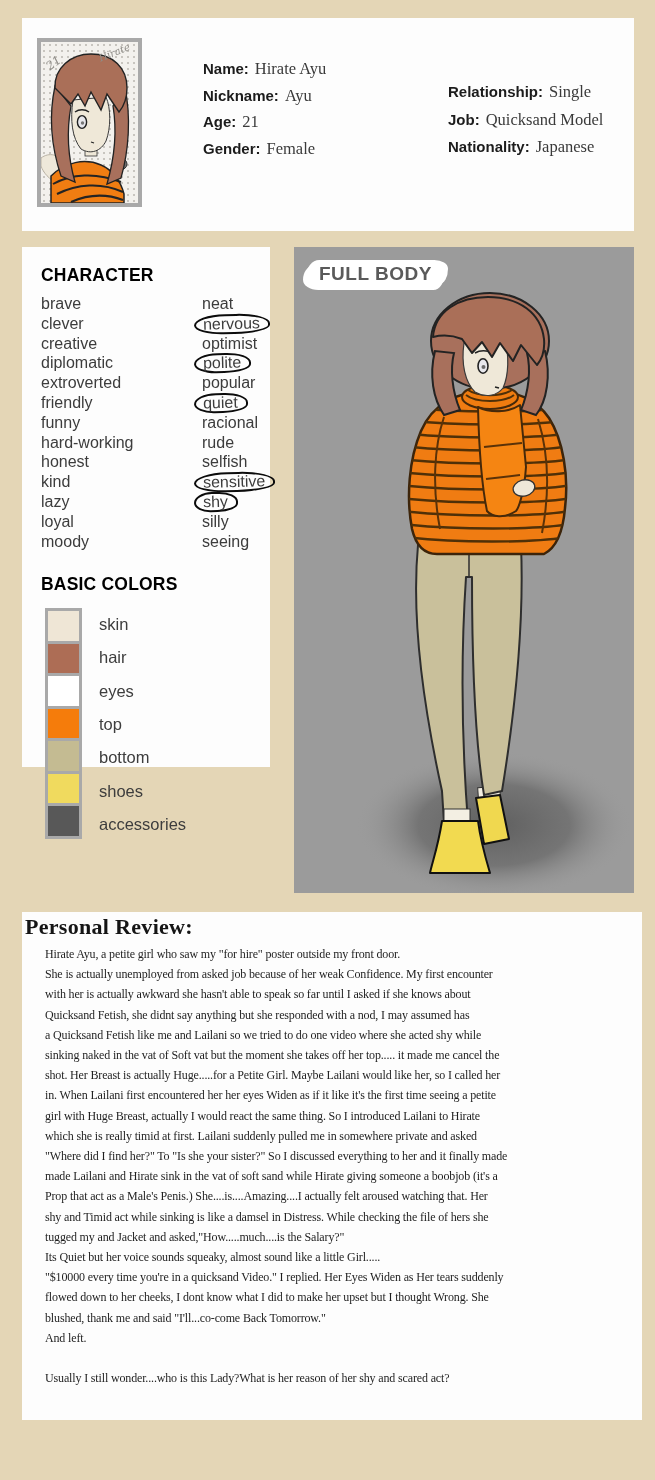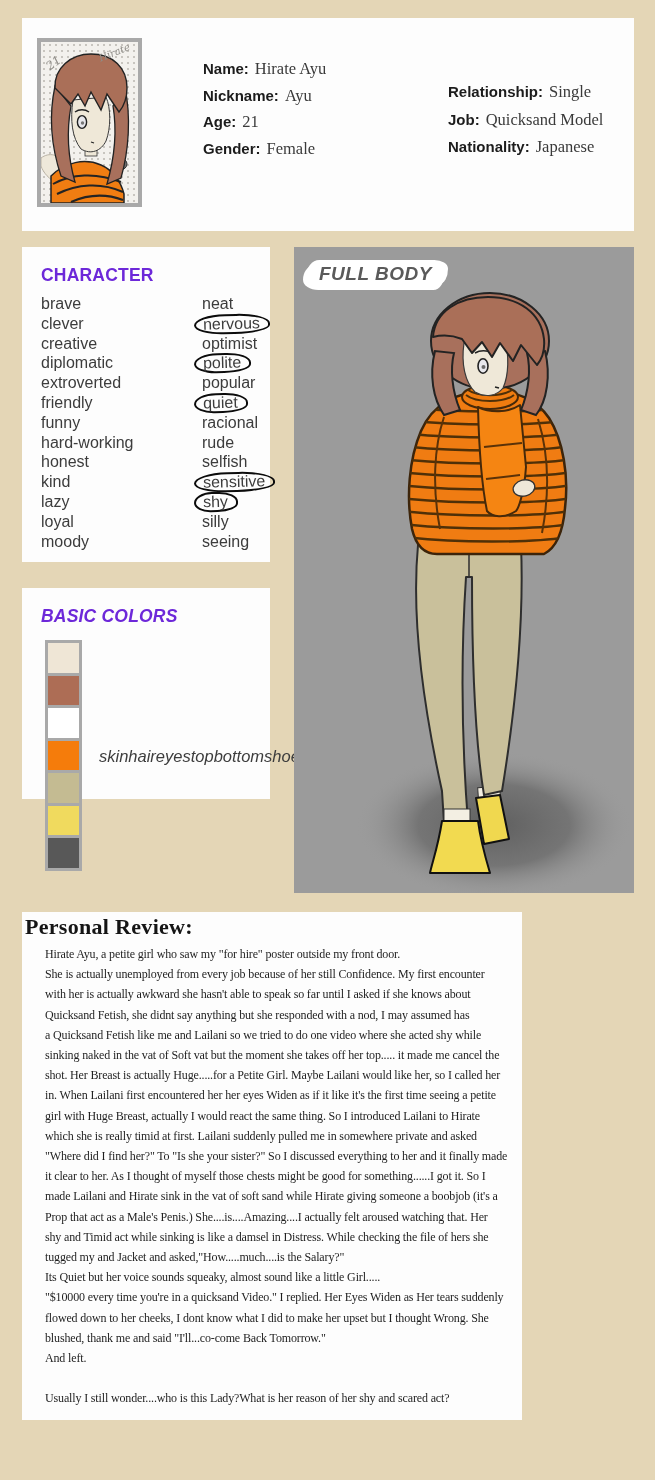--- a/index.html
+++ b/index.html
@@ -21,47 +21,47 @@
   .fields-left{left:181px;top:41px;}
   .fields-left .field{height:26.5px;}
   .fields-right{left:426px;top:64px;}
   .fields-right .field{height:27.5px;}
   .flabel{font-weight:bold;font-size:15px;color:#1c1c1c;}
   .fvalue{font-family:"Liberation Serif",serif;font-size:16.5px;color:#3a3a3a;margin-left:6px;}
 
   
   .char-panel{left:22px;top:247px;width:248px;height:315px;}
   .section-title{position:absolute;left:19px;top:18px;margin:0;font-size:17.5px;font-weight:600;
-    color:#6d28d9;letter-spacing:0.2px;font-family:"Liberation Sans",sans-serif;}
+    color:#000000;letter-spacing:0.2px;font-family:"Liberation Sans",sans-serif;}
   .traits{position:absolute;top:47px;font-size:16px;color:#3c3c3c;}
   #traits-left{left:19px;}
   #traits-right{left:180px;}
   .trait{height:19.8px;line-height:19.8px;white-space:nowrap;}
   .circled{display:inline-block;border:2.4px solid #0b0b0b;
     border-radius:48% 52% 55% 45% / 62% 58% 48% 55%;
     padding:0 8px 1px 7px;margin-left:-8px;line-height:15px;transform:rotate(-1.5deg);}
 
   
-  .colors-panel{left:22px;top:588px;width:248px;height:211px;font-style:italic;}
+  .colors-panel{left:22px;top:556px;width:248px;height:211px;}
   #swatch-strip{position:absolute;left:23px;top:52px;width:31px;background:#a9a9a9;
     padding:3px;display:flex;flex-direction:column;gap:3px;}
   .swatch{width:31px;height:29.5px;}
-  #swatch-labels{position:absolute;left:77px;top:52px;height:233px;display:flex;flex-direction:row;}
+  #swatch-labels{position:absolute;left:77px;top:52px;height:233px;display:flex;flex-direction:column;}
   .swlabel{flex:1;display:flex;align-items:center;font-size:16.5px;color:#3d3d3d;}
 
   
-  .fullbody-panel{position:absolute;left:294px;top:247px;width:340px;height:646px;background:#9b9b9b;overflow:hidden;font-style:italic;}
+  .fullbody-panel{position:absolute;left:294px;top:247px;width:340px;height:646px;background:#9b9b9b;overflow:hidden;}
   .fullbody-label{position:absolute;left:12px;top:13px;background:#ffffff;padding:3px 13px 5px;
     border-radius:16px 20px 14px 22px / 20px 14px 22px 16px;z-index:2;
     box-shadow:-6px 3px 0 -3px #ffffff, 6px -3px 0 -3px #ffffff;}
   .fullbody-label span{font-size:19px;font-weight:700;color:#5a5a5a;letter-spacing:0.5px;}
   .fullbody-panel svg{position:absolute;left:0;top:0;}
 
   
-  .review-panel{left:22px;top:912px;width:500px;height:508px;overflow:hidden;}
+  .review-panel{left:22px;top:912px;width:620px;height:508px;overflow:hidden;}
   .review-title{margin:2px 0 4px 3px;font-family:"Liberation Serif",serif;font-size:22px;
     font-weight:600;color:#151515;letter-spacing:0.3px;}
   #review-lines{margin-left:23px;font-family:Liberation Serif, serif;font-size:12px;
     color:#1e1e1e;letter-spacing:-0.15px;}
   .rline{line-height:20.2px;white-space:nowrap;}
 </style>
 </head>
 <body>
 
 <div class="canvas">
@@ -233,31 +233,30 @@
       <path d="M201,140 L205,141" stroke="#222" stroke-width="1.3"></path>
 
       <path d="M139,90 C141,64 165,50 194,50 C225,50 247,66 250,92 C251,103 248,112 243,118 L227,98 L219,114 L206,96 L198,110 L188,95 L178,106 L168,92 C158,88 147,88 139,90 Z" fill="#aa6f58" stroke="#232323" stroke-width="2" stroke-linejoin="round"></path>
     </svg>
   </section>
 
   <section class="panel review-panel">
     <h2 class="review-title">Personal Review:</h2>
     <div id="review-lines">
         <div class="rline">Hirate Ayu, a petite girl who saw my "for hire" poster outside my front door.</div>
-        <div class="rline">She is actually unemployed from every job because of her still Confidence. My first encounter</div>
+        <div class="rline">She is actually unemployed from asked job because of her weak Confidence. My first encounter</div>
         <div class="rline">with her is actually awkward she hasn't able to speak so far until I asked if she knows about</div>
         <div class="rline">Quicksand Fetish, she didnt say anything but she responded with a nod, I may assumed has</div>
         <div class="rline">a Quicksand Fetish like me and Lailani so we tried to do one video where she acted shy while</div>
         <div class="rline">sinking naked in the vat of Soft vat but the moment she takes off her top..... it made me cancel the</div>
         <div class="rline">shot. Her Breast is actually Huge.....for a Petite Girl. Maybe Lailani would like her, so I called her</div>
         <div class="rline">in. When Lailani first encountered her her eyes Widen as if it like it's the first time seeing a petite</div>
         <div class="rline">girl with Huge Breast, actually I would react the same thing. So I introduced Lailani to Hirate</div>
         <div class="rline">which she is really timid at first. Lailani suddenly pulled me in somewhere private and asked</div>
         <div class="rline">"Where did I find her?" To "Is she your sister?" So I discussed everything to her and it finally made</div>
-        <div class="rline">it clear to her. As I thought of myself those chests might be good for something......I got it. So I</div>
         <div class="rline">made Lailani and Hirate sink in the vat of soft sand while Hirate giving someone a boobjob (it's a</div>
         <div class="rline">Prop that act as a Male's Penis.) She....is....Amazing....I actually felt aroused watching that. Her</div>
         <div class="rline">shy and Timid act while sinking is like a damsel in Distress. While checking the file of hers she</div>
         <div class="rline">tugged my and Jacket and asked,"How.....much....is the Salary?"</div>
         <div class="rline">Its Quiet but her voice sounds squeaky, almost sound like a little Girl.....</div>
         <div class="rline">"$10000 every time you're in a quicksand Video." I replied. Her Eyes Widen as Her tears suddenly</div>
         <div class="rline">flowed down to her cheeks, I dont know what I did to make her upset but I thought Wrong. She</div>
         <div class="rline">blushed, thank me and said "I'll...co-come Back Tomorrow."</div>
         <div class="rline">And left.</div>
         <div class="rline">&nbsp;</div>

